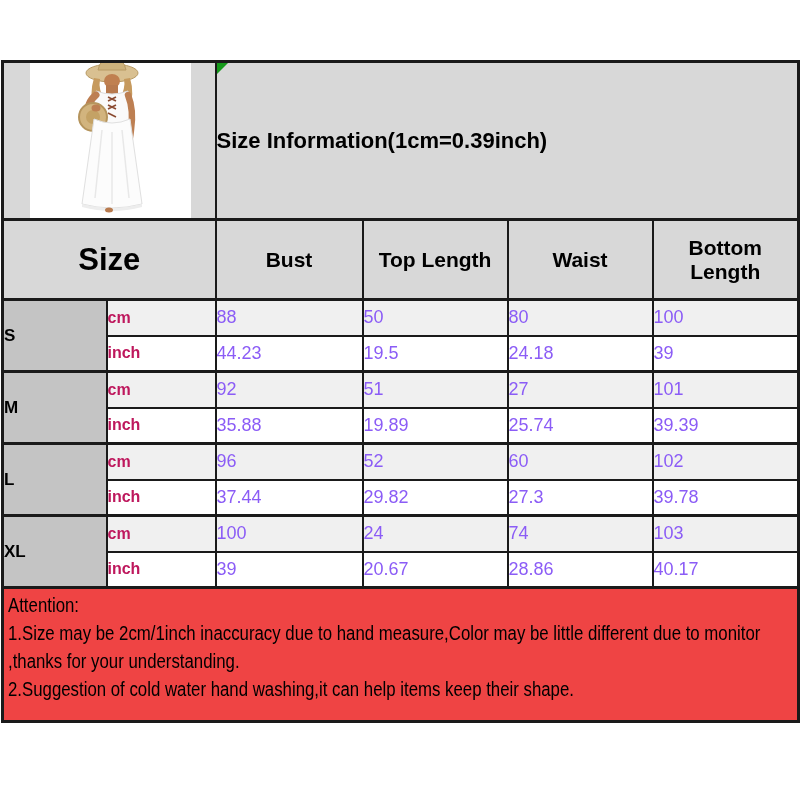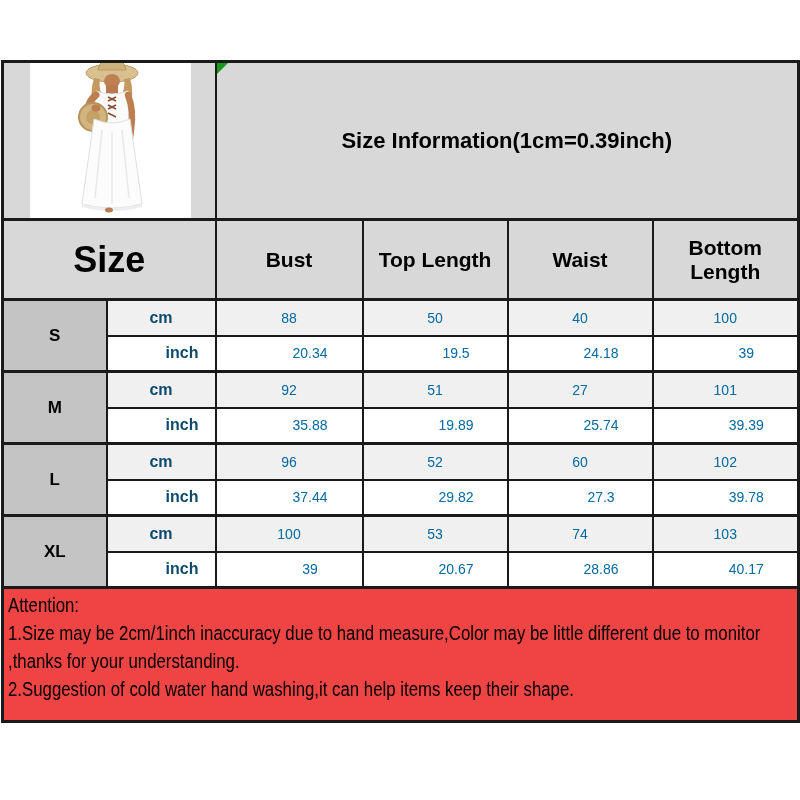--- a/index.html
+++ b/index.html
@@ -14,46 +14,46 @@
   *{box-sizing:border-box;margin:0;padding:0;}
   html,body{width:800px;height:800px;background:var(--page-bg);
     font-family:"Liberation Sans","DejaVu Sans",sans-serif;color:#111;}
   .canvas{position:relative;width:800px;height:800px;overflow:hidden;background:var(--page-bg);}
 
   table.size-table{
     position:absolute;left:1px;top:60px;width:796px;
     border-collapse:collapse;table-layout:fixed;
     border:3px solid var(--border);
   }
-  td,th{border:2px solid var(--border);text-align:center;vertical-align:middle;overflow:hidden;}
+  td,th{border:2px solid var(--border);vertical-align:middle;overflow:hidden;}
 
   
   tr.row-photo{height:158px;}
   tr.row-photo td{border-bottom:3px solid var(--border);}
   td.photo-cell{background:var(--header-bg);position:relative;padding:0;}
   .photo-frame{position:absolute;left:26px;top:0;width:161px;height:156px;background:#fff;}
   .photo-frame svg{position:absolute;left:0;top:-7px;width:161px;height:163px;overflow:visible;}
   td.title-cell{background:var(--header-bg);position:relative;
     font-weight:bold;font-size:22px;letter-spacing:0px;color:#000;}
   .green-marker{position:absolute;left:0;top:0;width:0;height:0;
     border-top:11px solid var(--green-marker);border-right:11px solid transparent;}
 
   
   tr.row-header{height:80px;}
   tr.row-header th{background:var(--header-bg);border-bottom:3px solid var(--border);color:#000;}
-  th.size-big{font-size:36px;font-weight:bold;}
+  th.size-big{font-size:31px;font-weight:bold;}
   th.col-head{font-size:21px;font-weight:bold;}
 
   
   tr.data-row{height:36px;}
   td.size-label{background:var(--size-label-bg);font-size:17px;font-weight:bold;color:#000;}
-  td.unit-cell{font-size:16px;font-weight:bold;color:#0c4a6e;}
-  td.value-cell{font-size:14px;font-weight:normal;color:#0369a1;}
+  td.unit-cell{font-size:16px;font-weight:bold;color:#be185d;}
+  td.value-cell{font-size:18px;font-weight:normal;color:#8b5cf6;}
   tr.cm-row td.unit-cell, tr.cm-row td.value-cell{background:var(--cm-row-bg);}
-  tr.inch-row td.unit-cell, tr.inch-row td.value-cell{background:var(--inch-row-bg);padding-left:42px;}
+  tr.inch-row td.unit-cell, tr.inch-row td.value-cell{background:var(--inch-row-bg);}
   tr.group-sep td{border-top:3px solid var(--border);}
 
   
   tr.row-attention{height:134px;}
   td.attention-cell{border-top:3px solid var(--border);background:#ef4444;
     text-align:left;vertical-align:top;padding:2px 0 0 4px;}
   .attn-line{white-space:nowrap;font-size:20px;line-height:28px;color:#000;
     transform:scaleX(0.84);transform-origin:0 0;}
 </style>
 </head>
@@ -116,26 +116,26 @@
       <th class="col-head">Top Length</th>
       <th class="col-head">Waist</th>
       <th class="col-head">Bottom Length</th>
     </tr>
 
     <tr class="data-row cm-row">
       <td class="size-label" rowspan="2">S</td>
       <td class="unit-cell">cm</td>
       <td class="value-cell">88</td>
       <td class="value-cell">50</td>
-      <td class="value-cell">40</td>
+      <td class="value-cell">80</td>
       <td class="value-cell">100</td>
     </tr>
     <tr class="data-row inch-row">
       <td class="unit-cell">inch</td>
-      <td class="value-cell">20.34</td>
+      <td class="value-cell">44.23</td>
       <td class="value-cell">19.5</td>
       <td class="value-cell">24.18</td>
       <td class="value-cell">39</td>
     </tr>
 
     <tr class="data-row cm-row group-sep">
       <td class="size-label" rowspan="2">M</td>
       <td class="unit-cell">cm</td>
       <td class="value-cell">92</td>
       <td class="value-cell">51</td>
@@ -163,21 +163,21 @@
       <td class="value-cell">37.44</td>
       <td class="value-cell">29.82</td>
       <td class="value-cell">27.3</td>
       <td class="value-cell">39.78</td>
     </tr>
 
     <tr class="data-row cm-row group-sep">
       <td class="size-label" rowspan="2">XL</td>
       <td class="unit-cell">cm</td>
       <td class="value-cell">100</td>
-      <td class="value-cell">53</td>
+      <td class="value-cell">24</td>
       <td class="value-cell">74</td>
       <td class="value-cell">103</td>
     </tr>
     <tr class="data-row inch-row">
       <td class="unit-cell">inch</td>
       <td class="value-cell">39</td>
       <td class="value-cell">20.67</td>
       <td class="value-cell">28.86</td>
       <td class="value-cell">40.17</td>
     </tr>

